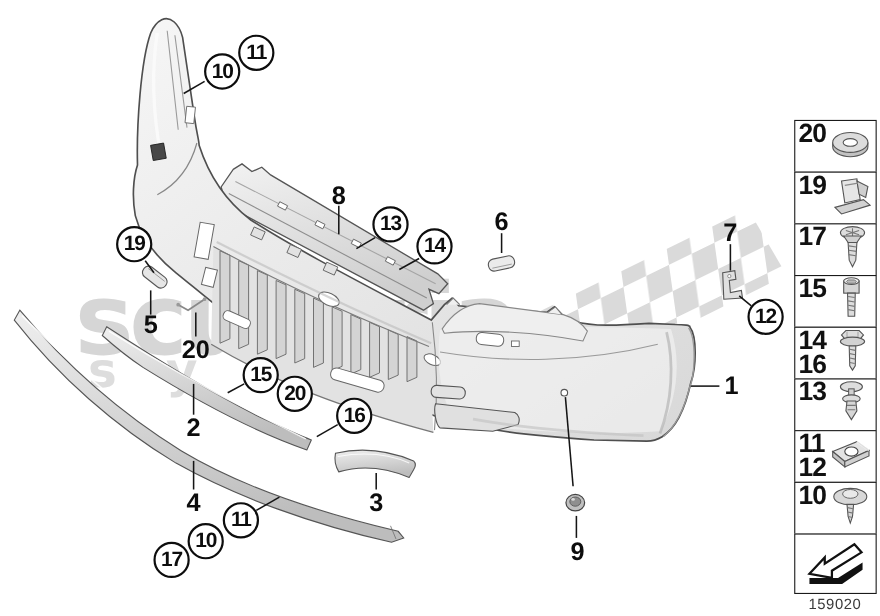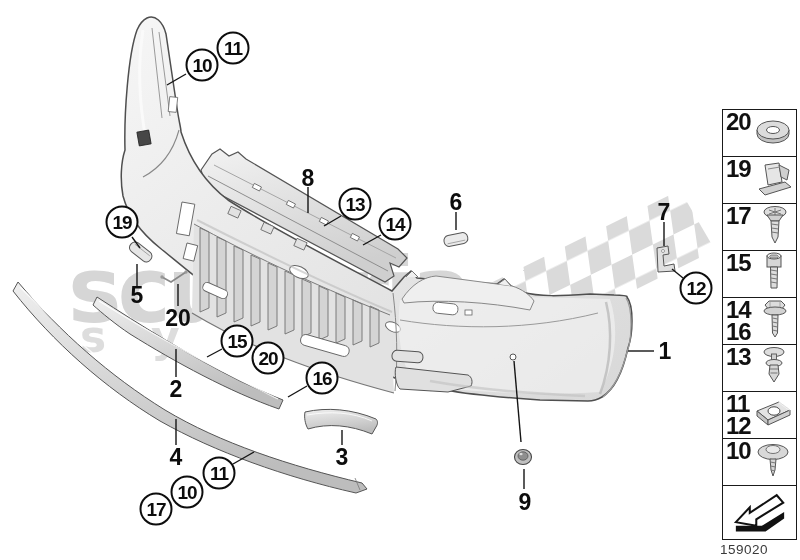--- a/index.html
+++ b/index.html
@@ -12,21 +12,21 @@
            box-sizing:border-box;letter-spacing:-1px;}
   .plabel{position:absolute;transform:translate(-50%,-50%);font-weight:bold;font-size:23px;
           color:#0d0d0d;line-height:1;}
   .sidebar-cell{position:absolute;left:722px;width:75px;border:1.5px solid #1a1a1a;background:#fff;
                 box-sizing:border-box;}
   .cell-num{position:absolute;left:3px;top:0px;font-weight:bold;font-size:24px;color:#111;
             line-height:1.0;letter-spacing:-1px;}
   .cell-num.second{top:22px;}
   .cell-icon{position:absolute;right:1px;top:50%;transform:translateY(-50%);}
   .arrow-icon-wrap{position:absolute;left:50%;top:50%;transform:translate(-50%,-50%);}
-  .part-code{position:absolute;left:720px;top:542px;width:78px;text-align:left;
+  .part-code{position:absolute;left:720px;top:542px;width:78px;text-align:center;
              font-size:13.5px;color:#3a3a3a;letter-spacing:0.5px;}
 </style>
 </head>
 <body>
 
 <div class="stage">
 
   <svg class="art" width="800" height="560" viewBox="0 0 800 560">
     <defs>
       <pattern id="chk" width="46" height="46" patternUnits="userSpaceOnUse" patternTransform="rotate(-26) skewX(-18)">

